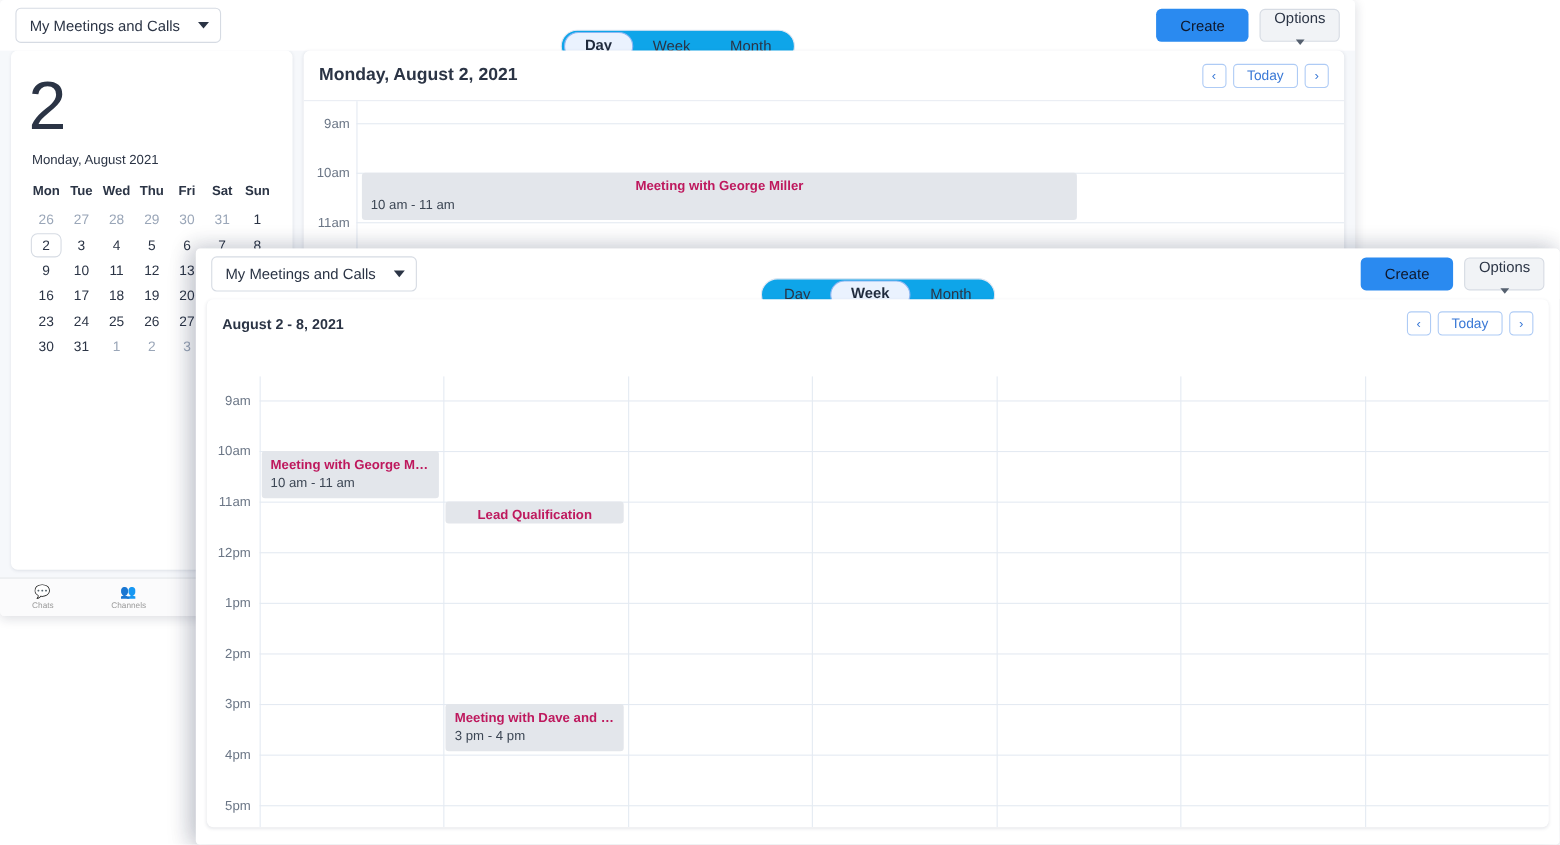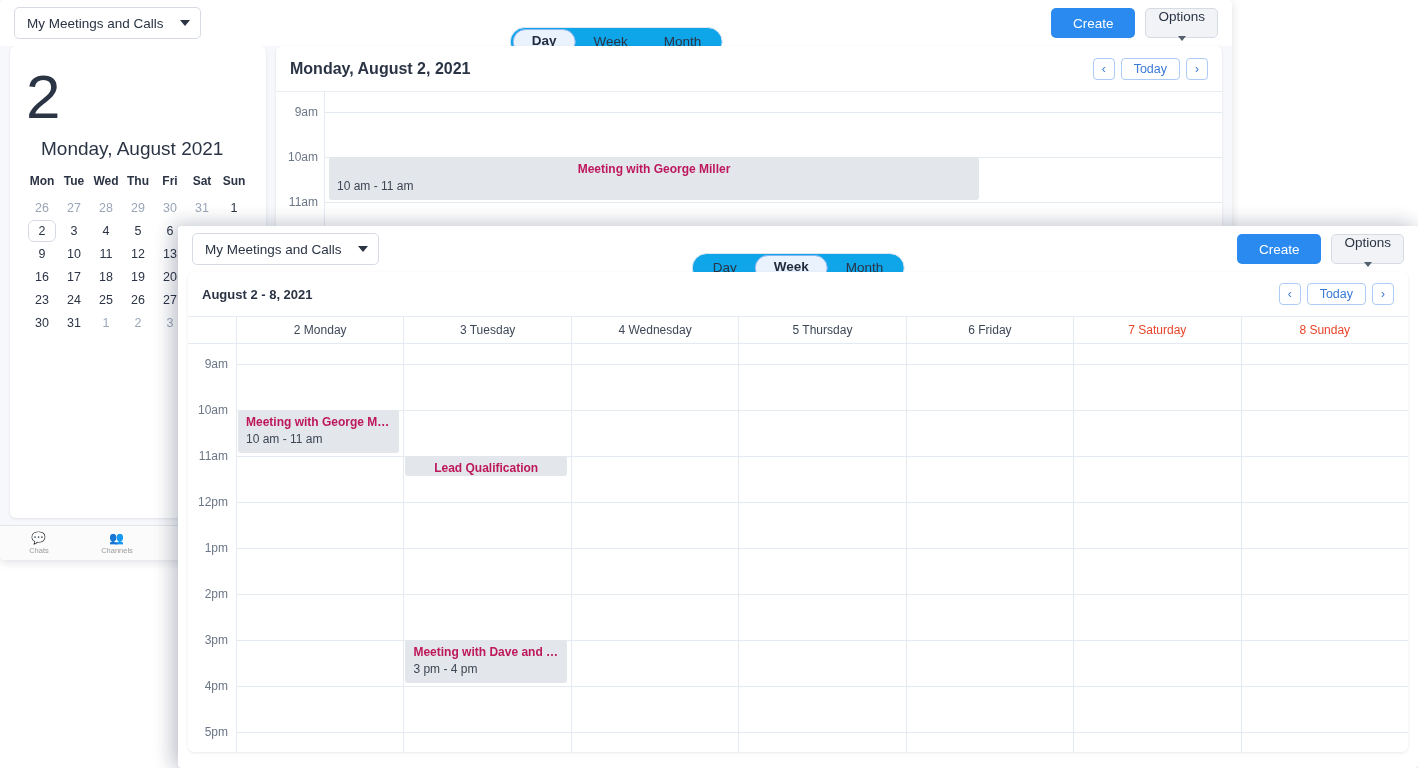--- a/index.html
+++ b/index.html
@@ -67,41 +67,41 @@
     padding:0 18px;height:24px;line-height:24px;border-radius:13px;
     cursor:pointer;white-space:nowrap;
   }
   .seg.active{
     background:#eaf2fe;border:1px solid #8cb6f2;
     color:#1f2a3c;font-weight:600;height:24px;line-height:22px;
   }
 
   .tb-right{margin-left:auto;display:flex;align-items:center;gap:10px;}
   .btn-create{
-    background:#2a8af0;color:#ffffff;border:none;border-radius:5px;
+    background:#2a8af0;color:#0f172a;border:none;border-radius:5px;
     height:30px;padding:0 22px;font-size:13.5px;cursor:pointer;
     font-family:inherit;
   }
   .btn-options{
     background:#f1f3f6;color:#2b3445;border:1px solid #d6dbe3;border-radius:5px;
     height:30px;padding:0 12px;font-size:13.5px;cursor:pointer;
     display:inline-flex;align-items:center;gap:12px;font-family:inherit;flex-direction:column;
   }
 
   
   .day-body{display:flex;gap:10px;padding:0 10px 0 10px;box-sizing:border-box;}
 
   .mini-card{
     width:256px;background:#fff;border-radius:6px;
     box-shadow:0 1px 3px rgba(30,40,70,.10);
     padding:14px 16px 10px 16px;box-sizing:border-box;
     height:472px;
   }
   .big-date{font-size:62px;line-height:74px;font-weight:300;color:#2b3445;}
-  .mini-sub{font-size:19px;color:#2b3445;margin:4px 0 14px 15px;}
+  .mini-sub{font-size:12px;color:#2b3445;margin:4px 0 14px 3px;}
   .mini-grid{display:grid;grid-template-columns:repeat(7,1fr);row-gap:9px;}
   .mini-grid div{
     text-align:center;font-size:12.5px;color:#2b3445;
   }
   .mini-grid .dow{font-weight:bold;font-size:12px;padding-bottom:4px;}
   .mini-grid .muted{color:#9aa6b8;}
   .mini-grid .sel{
     border:1px solid #d6dbe3;border-radius:6px;
     padding:3px 0;margin:-4px 2px;
   }
@@ -330,30 +330,20 @@
     <div class="week-card">
       <div class="wk-head">
         <div class="wk-title">August 2 - 8, 2021</div>
         <div class="nav">
           <button class="nav-btn">‹</button>
           <button class="nav-btn today">Today</button>
           <button class="nav-btn">›</button>
         </div>
       </div>
 
-      <div class="wk-cols" id="wk-cols">
-        <div class="spacer"></div>
-      <div class="ch">2 Monday</div>
-          <div class="ch">3 Tuesday</div>
-          <div class="ch">4 Wednesday</div>
-          <div class="ch">5 Thursday</div>
-          <div class="ch">6 Friday</div>
-          <div class="ch weekend">7 Saturday</div>
-          <div class="ch weekend">8 Sunday</div>
-        </div>
 
       <div class="wk-grid" id="wk-grid">
           <div class="vline" style="left: 48px;"></div>
           <div class="vline" style="left: 215.429px;"></div>
           <div class="vline" style="left: 382.857px;"></div>
           <div class="vline" style="left: 550.286px;"></div>
           <div class="vline" style="left: 717.714px;"></div>
           <div class="vline" style="left: 885.143px;"></div>
           <div class="vline" style="left: 1052.57px;"></div>
           <div class="gridline" style="top: 22px; left: 48px;"></div>

